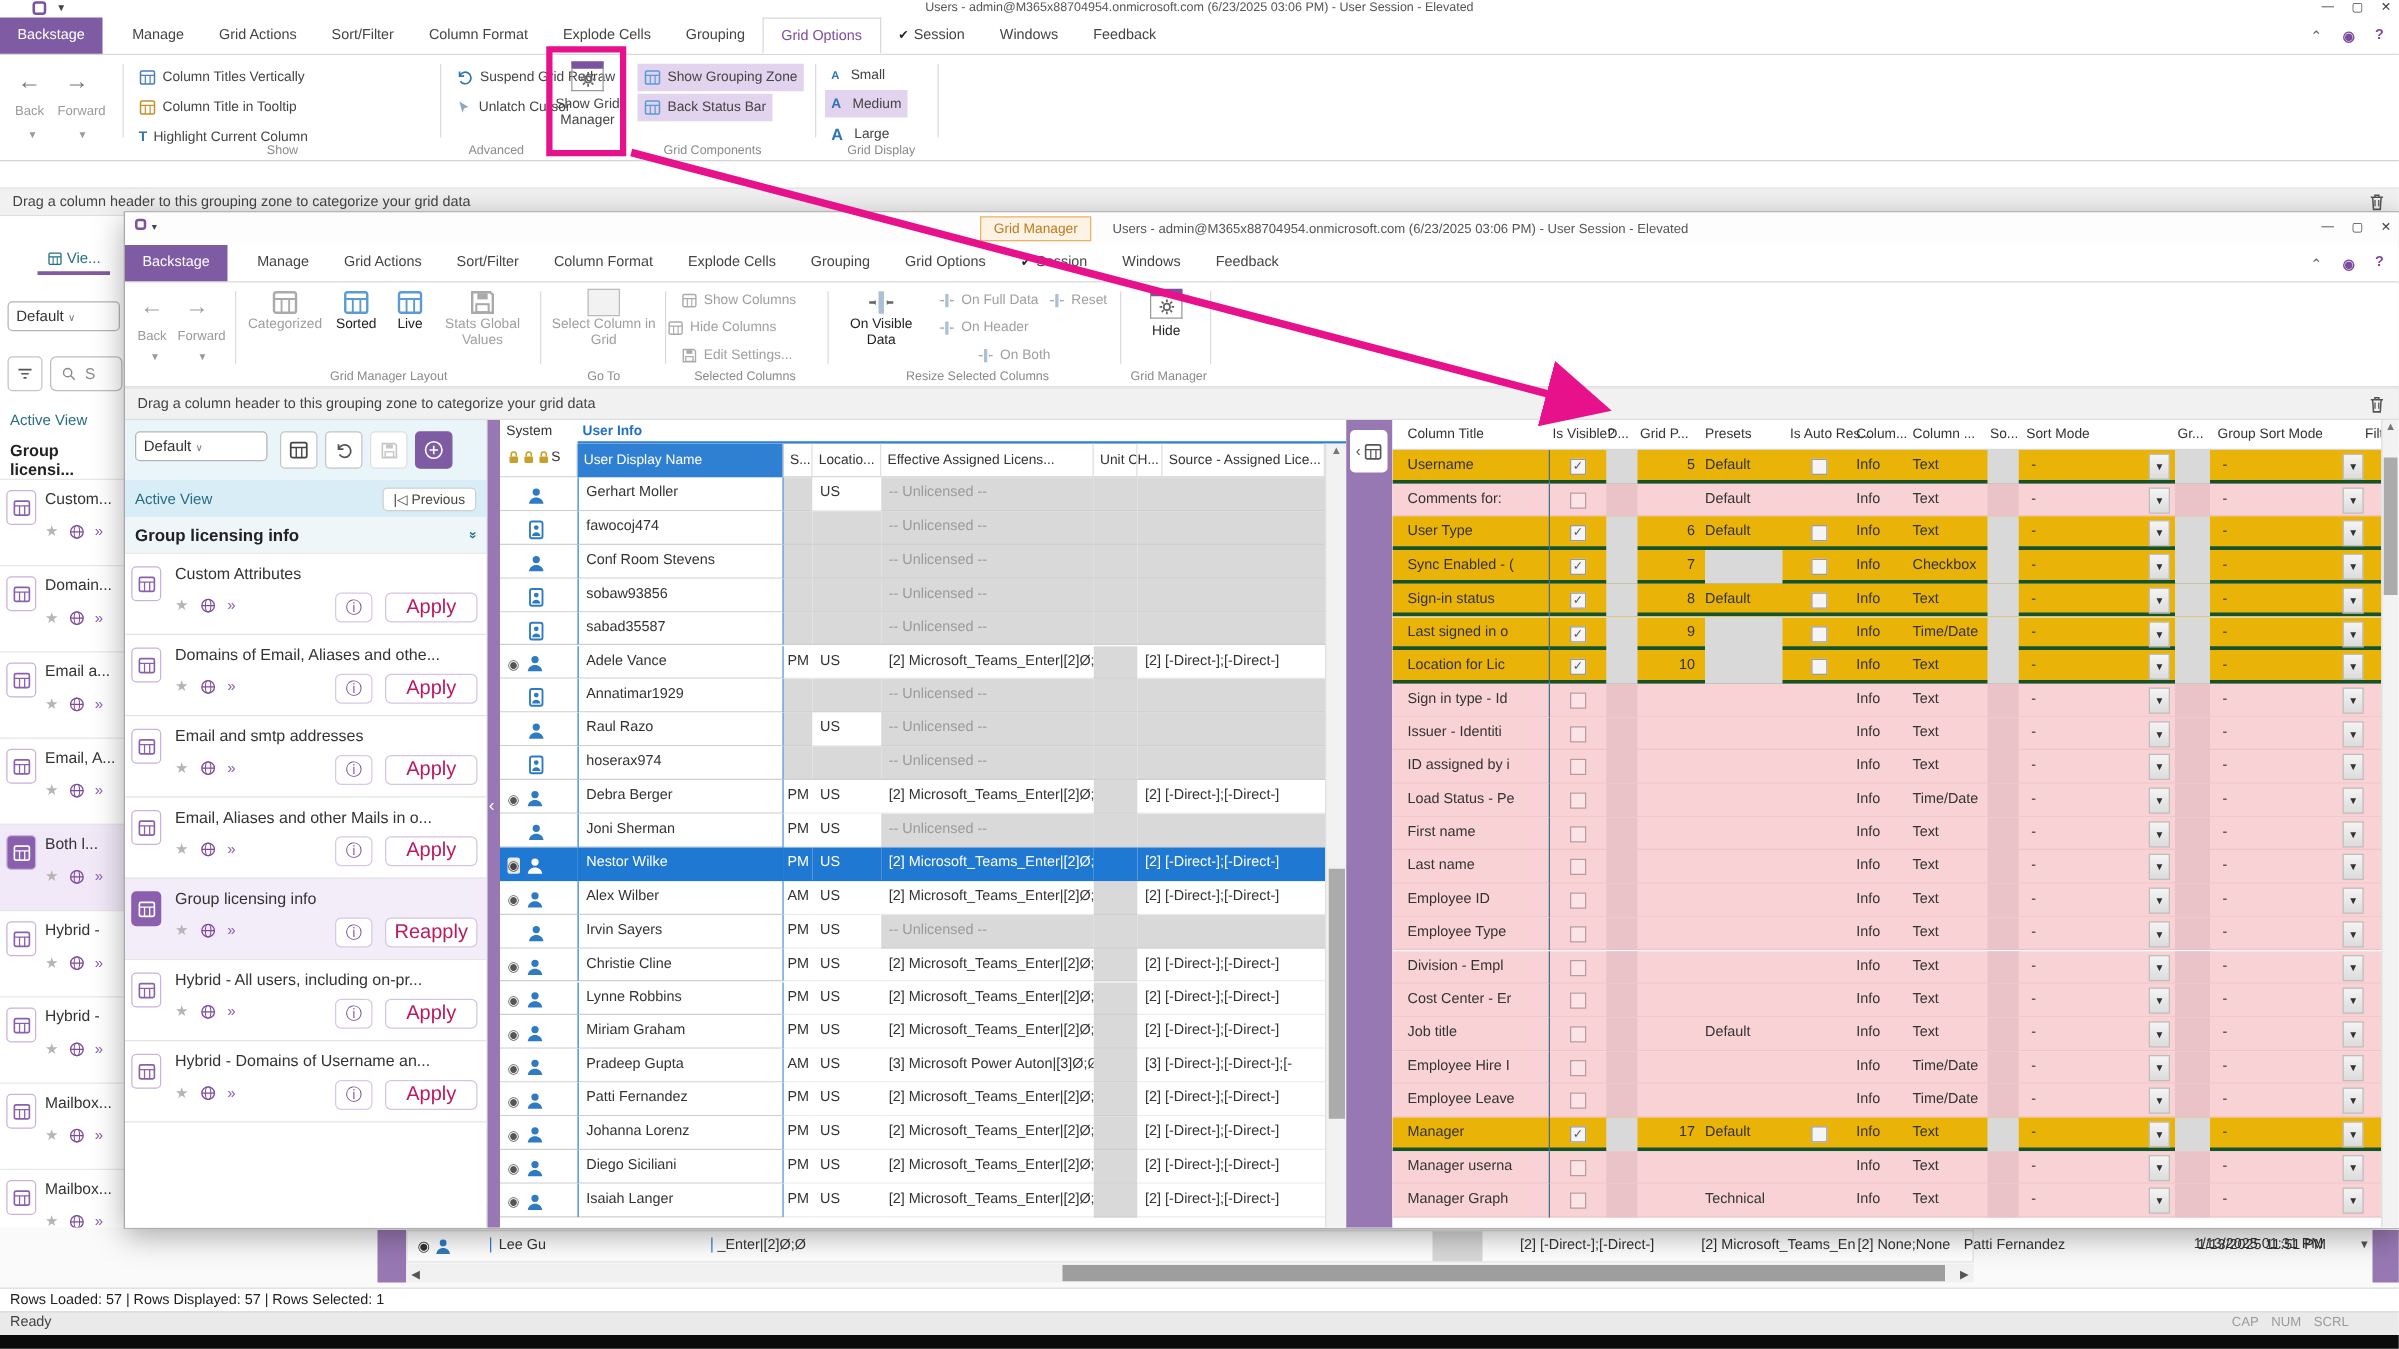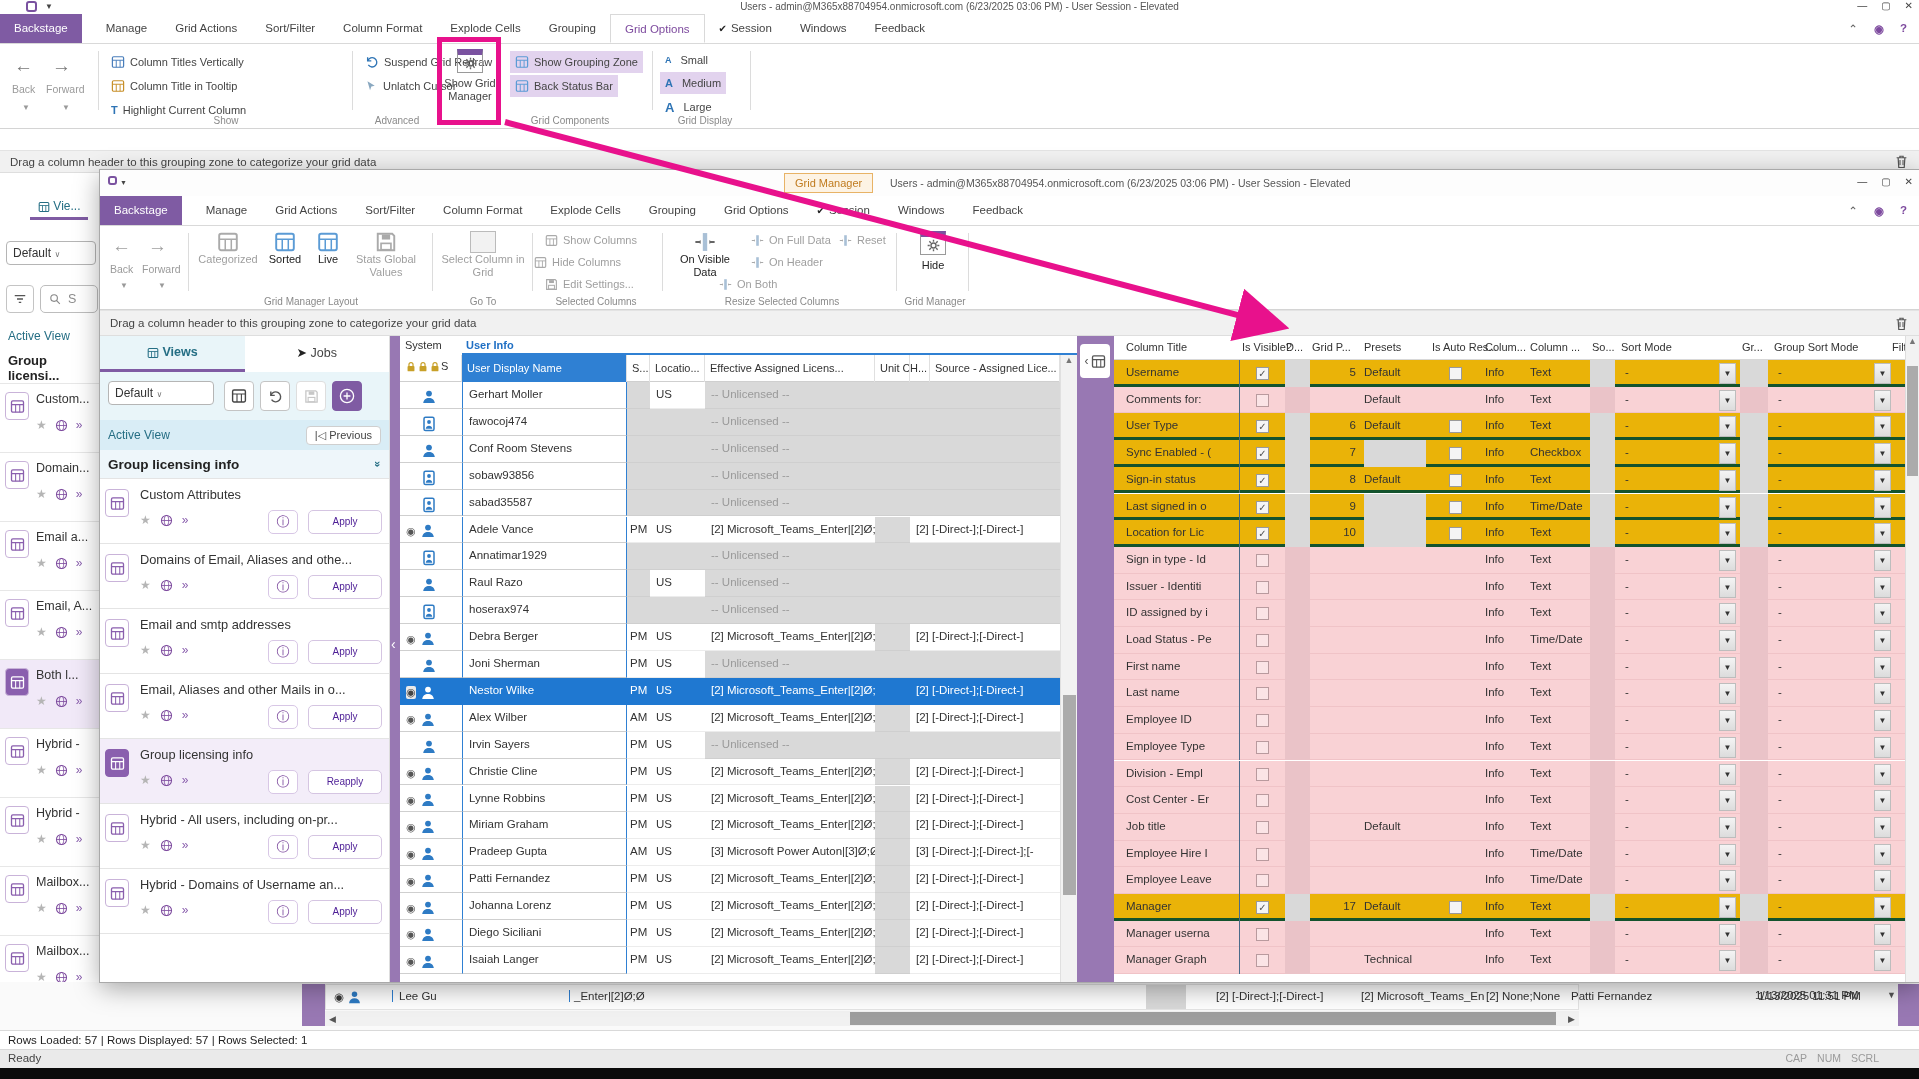--- a/index.html
+++ b/index.html
@@ -79,21 +79,21 @@
   .vp-active { background:#d9edf6; height:30px; display:flex; align-items:center; padding:0 8px; font-size:12px; color:#256e84; }
   .vp-prev { margin-left:auto; background:#fff; border:1px solid #cfcfcf; border-radius:4px; font-size:11px; color:#444; padding:2px 8px; }
   .vp-title { height:28px; display:flex; align-items:center; padding:0 8px; font-size:13.5px; font-weight:bold; color:#222; background:#eef6fa; }
   .vp-title .dbl { margin-left:auto; color:#256e84; font-size:11px; transform:rotate(90deg); }
   #vp-list { position:relative; background:#fff; }
   .v-item { position:absolute; left:0; width:290px; height:65px; border-top:1px solid #e4e4e4; background:#fff; }
   .v-item.sel { background:#f3edf9; }
   .v-item .t { position:absolute; left:40px; top:8px; font-size:12.8px; color:#333; white-space:nowrap; overflow:hidden; width:240px; }
   .v-item .icons { position:absolute; left:40px; top:34px; display:flex; gap:9px; align-items:center; font-size:12px; color:#b5b5b5; }
   .v-item .ibtn { position:absolute; left:168px; top:31px; width:30px; height:24px; border:1px solid #d8c7e6; border-radius:5px; color:#7d4a9e; font-size:13px; text-align:center; line-height:22px; background:#fff; }
-  .v-item .abtn { position:absolute; left:208px; top:31px; width:74px; height:24px; border:1px solid #d5c5e2; border-radius:5px; color:#4c1d95; font-size:10px; text-align:center; line-height:22px; background:#fff; }
+  .v-item .abtn { position:absolute; left:208px; top:31px; width:74px; height:24px; border:1px solid #d5c5e2; border-radius:5px; color:#be185d; font-size:16px; text-align:center; line-height:22px; background:#fff; }
 
   
   .pstrip { background:#9878b3; }
   .pstrip .collapse { color:#fff; font-size:14px; }
   #gm-toggle { position:absolute; left:3px; top:8px; width:30px; height:34px; background:#fff; border-radius:4px; color:#555; display:flex; align-items:center; justify-content:center; gap:2px; font-size:12px; }
 
   
   #user-grid { left:300px; top:0; width:677px; height:646px; background:#fff; overflow:hidden;padding-left:44px; }
   .g-grouprow { position:absolute; left:0; top:0; width:677px; height:19px; font-size:11px; }
   .g-headrow { position:absolute; left:0; top:19px; width:677px; height:27px; border-bottom:1px solid #cfcfcf; font-size:11px; background:#fff; }
@@ -591,21 +591,21 @@
           <use href="#i-colresize"></use>
         </svg>
         <span>On Full Data</span>
       </div>
     <div class="ritem greyed" style="left:646px;top:24px">
         <svg class="ic" width="13" height="13" style="color:#aaa">
           <use href="#i-colresize"></use>
         </svg>
         <span>On Header</span>
       </div>
-    <div class="ritem greyed" style="left:614px;top:46px">
+    <div class="ritem greyed" style="left:677px;top:46px">
         <svg class="ic" width="13" height="13" style="color:#aaa">
           <use href="#i-colresize"></use>
         </svg>
         <span>On Both</span>
       </div>
     <div class="ritem greyed" style="left:734px;top:2px">
         <svg class="ic" width="13" height="13" style="color:#aaa">
           <use href="#i-colresize"></use>
         </svg>
         <span>Reset</span>
@@ -627,26 +627,20 @@
   <div class="abs groupbar" id="inner-groupbar">
     <span>Drag a column header to this grouping zone to categorize your grid data</span>
     <span class="trash"><svg class="ic" width="15" height="15">
           <use href="#i-trash"></use>
         </svg></span>
   </div>
 
   <div class="abs" id="inner-content">
 
     <div class="abs" id="views-panel">
-      <div class="vp-tabs">
-        <div class="vp-tab act"><svg class="ic" width="12" height="12" style="color:#256e84">
-              <use href="#i-table"></use>
-            </svg> <span>Views</span></div>
-        <div class="vp-tab"><span style="color:#222">➤</span> <span>Jobs</span></div>
-      </div>
       <div class="vp-controls">
         <div class="abs mini-select" style="left:8px;top:9px;width:106px"><span>Default</span> <span style="font-size:8px;color:#777">∨</span></div>
         <div class="abs mini-btn" style="left:124px;top:9px;width:30px;height:30px">
             <svg class="ic" width="16" height="16" style="color:#444">
               <use href="#i-table"></use>
             </svg>
           </div>
         <div class="abs mini-btn" style="left:160px;top:9px;width:30px;height:30px">
             <svg class="ic" width="15" height="15">
               <use href="#i-undo"></use>

